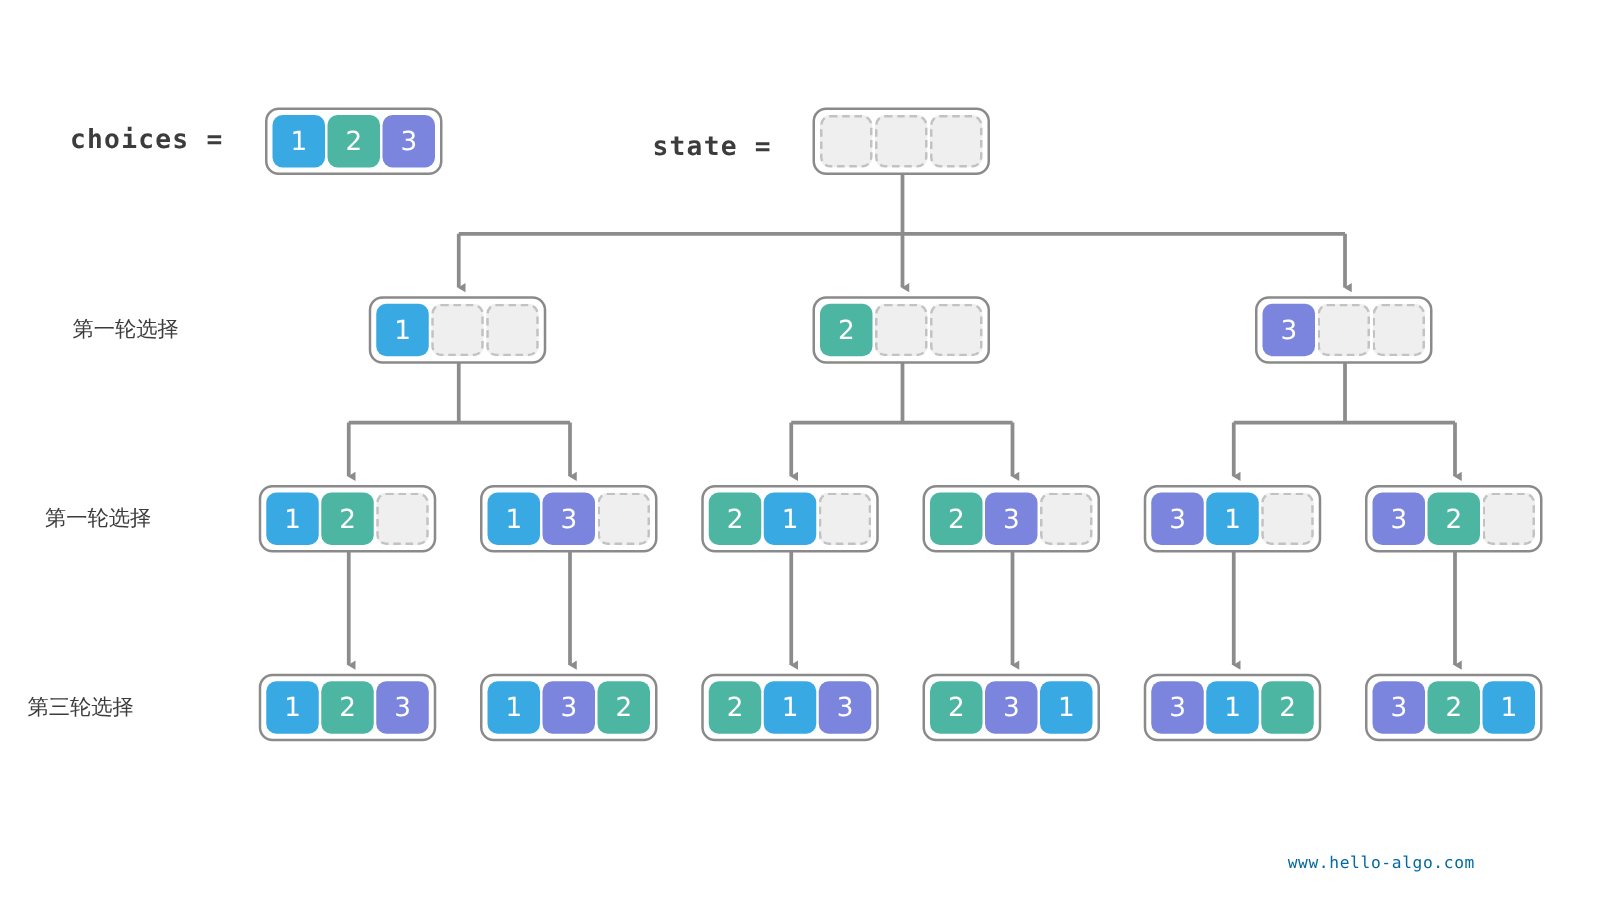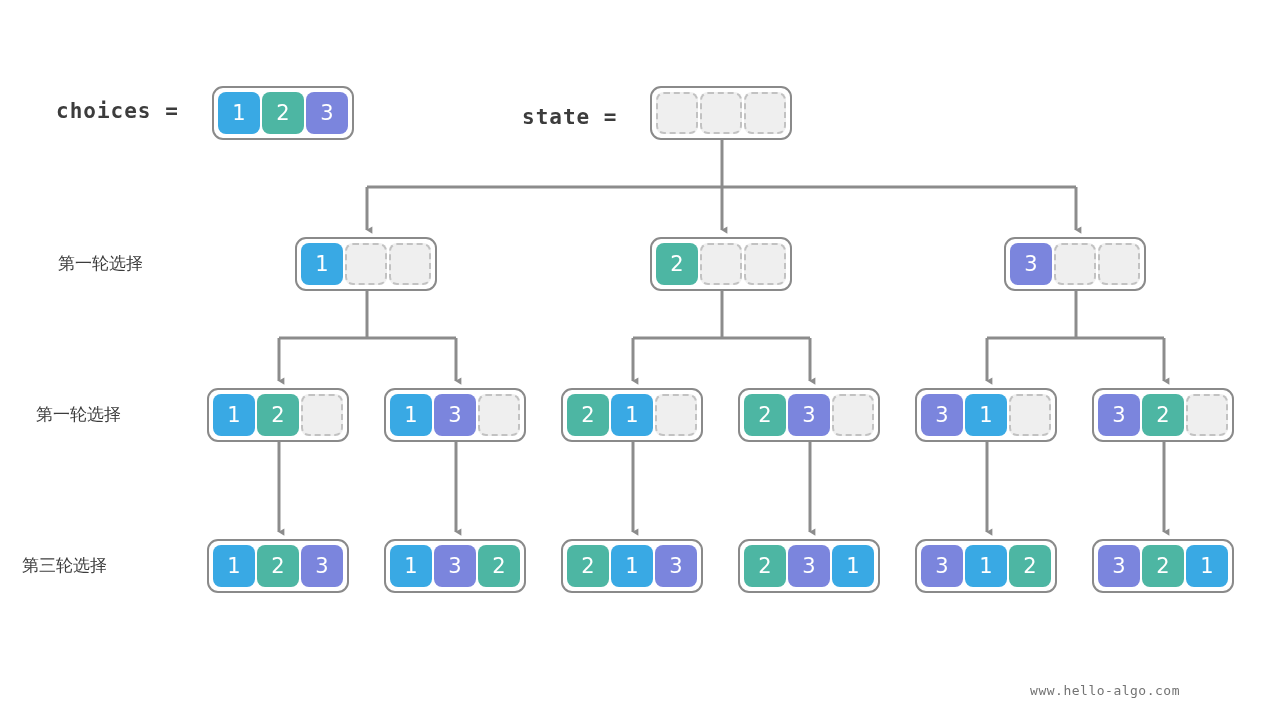--- a/index.html
+++ b/index.html
@@ -64,21 +64,21 @@
   }
   .cell.v1{background:#39a9e4;}
   .cell.v2{background:#4db6a3;}
   .cell.v3{background:#7b85dd;}
 
   .watermark{
     position:absolute;
     right:28px;bottom:22px;
     font-family:"DejaVu Sans Mono","Liberation Mono",monospace;
     font-size:13px;
-    color:#737373;
+    color:#0369a1;
     letter-spacing:.5px;
     white-space:nowrap;
   }
 </style>
 </head>
 <body>
 
 <div id="stage">
 
   <svg id="wires" viewBox="0 0 1280 720" width="1280" height="720" aria-hidden="true">

